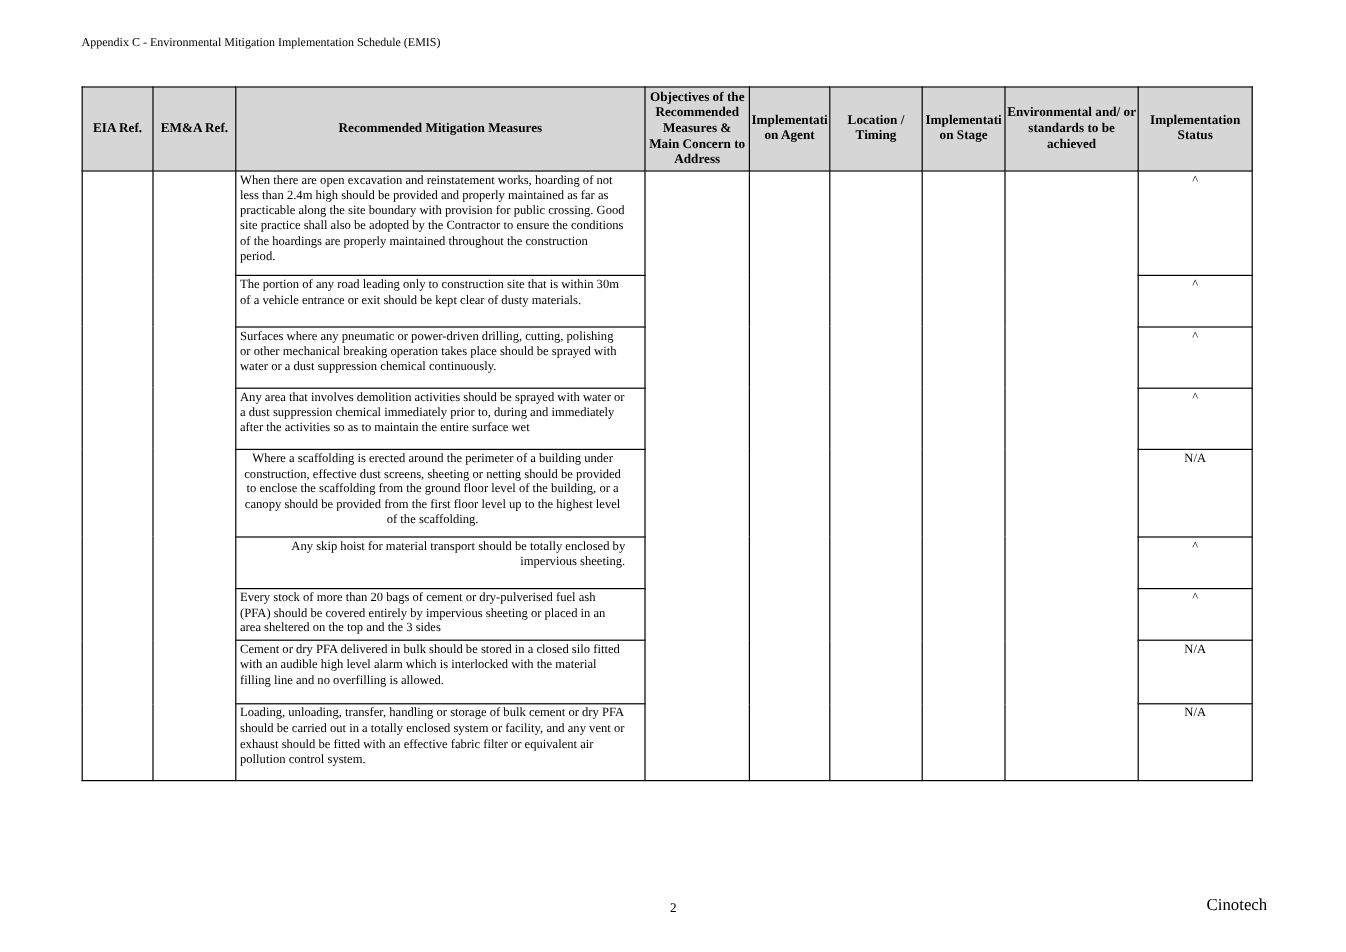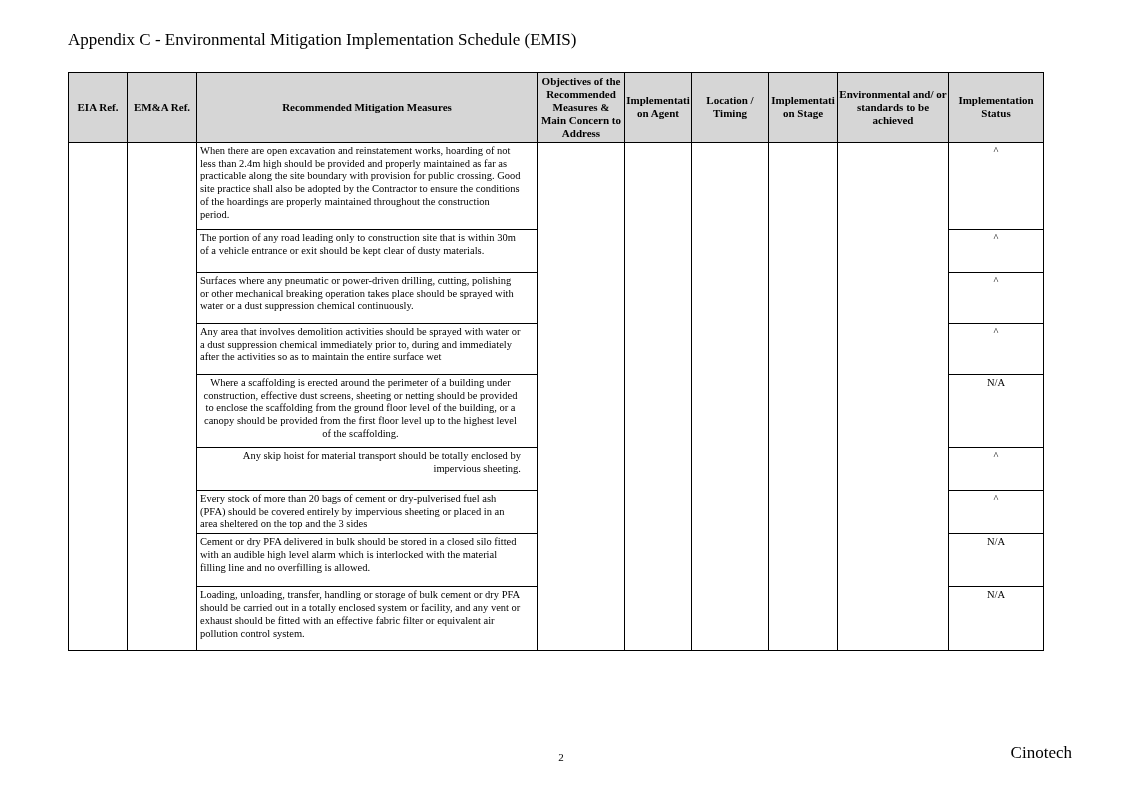--- a/index.html
+++ b/index.html
@@ -9,21 +9,21 @@
     height: 793px;
     position: relative;
     font-family: "Liberation Serif", serif;
     color: #000;
     overflow: hidden;
   }
   .doc-header {
     position: absolute;
     top: 30px;
     left: 68px;
-    font-size: 17px;
+    font-size: 10px;
   }
   .table-wrap {
     position: absolute;
     top: 72px;
     left: 68px;
   }
   table.emis {
     border-collapse: collapse;
     table-layout: fixed;
     width: 975px;
@@ -62,22 +62,22 @@
     position: absolute;
     bottom: 30px;
     left: 0;
     right: 0;
     text-align: center;
     font-size: 11px;
   }
   .footer-right {
     position: absolute;
     bottom: 30px;
-    right: 50px;
-    font-size: 17px;
+    right: 66px;
+    font-size: 14px;
   }
 </style>
 </head>
 <body>
 
 <div class="doc-header">Appendix C - Environmental Mitigation Implementation Schedule (EMIS)</div>
 
 <div class="table-wrap">
   <table class="emis">
     <colgroup>

